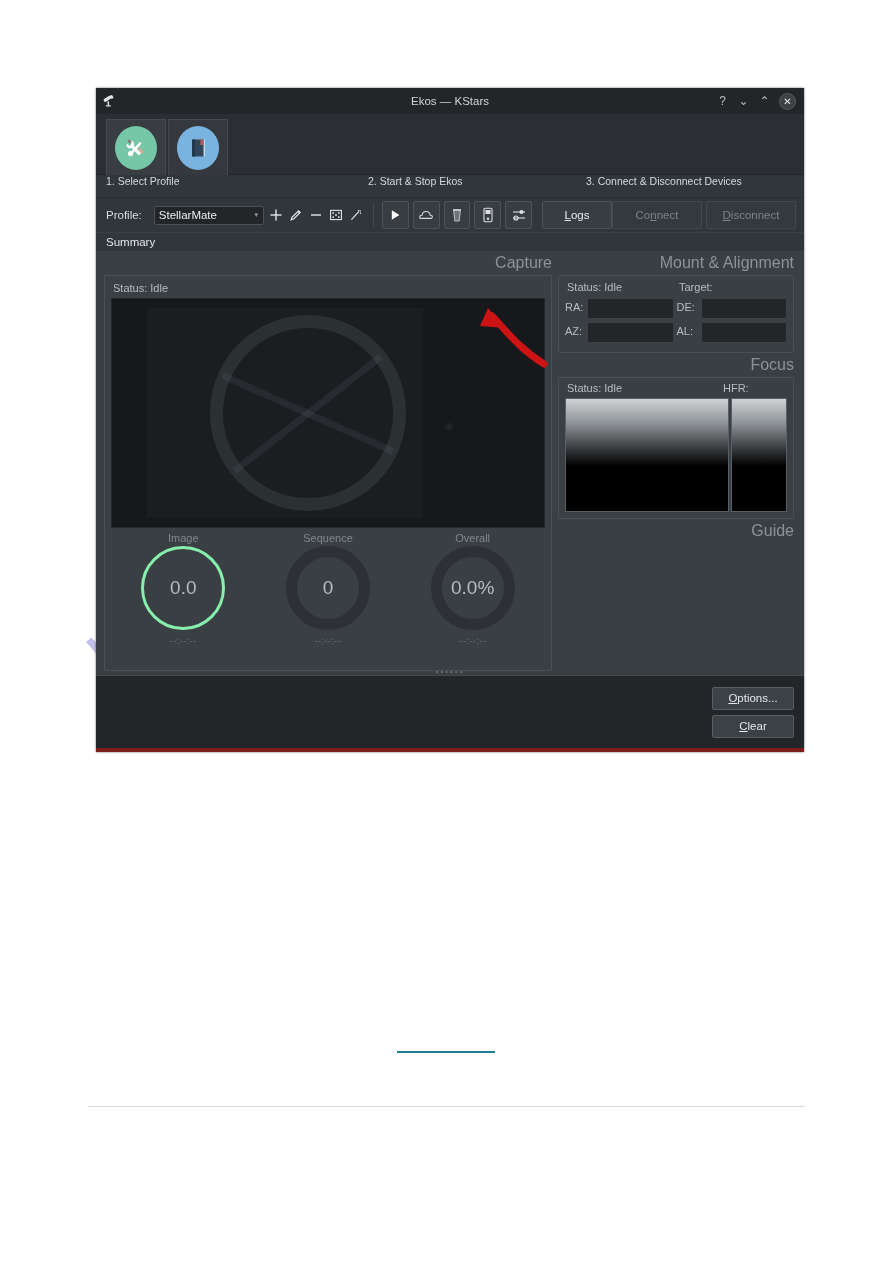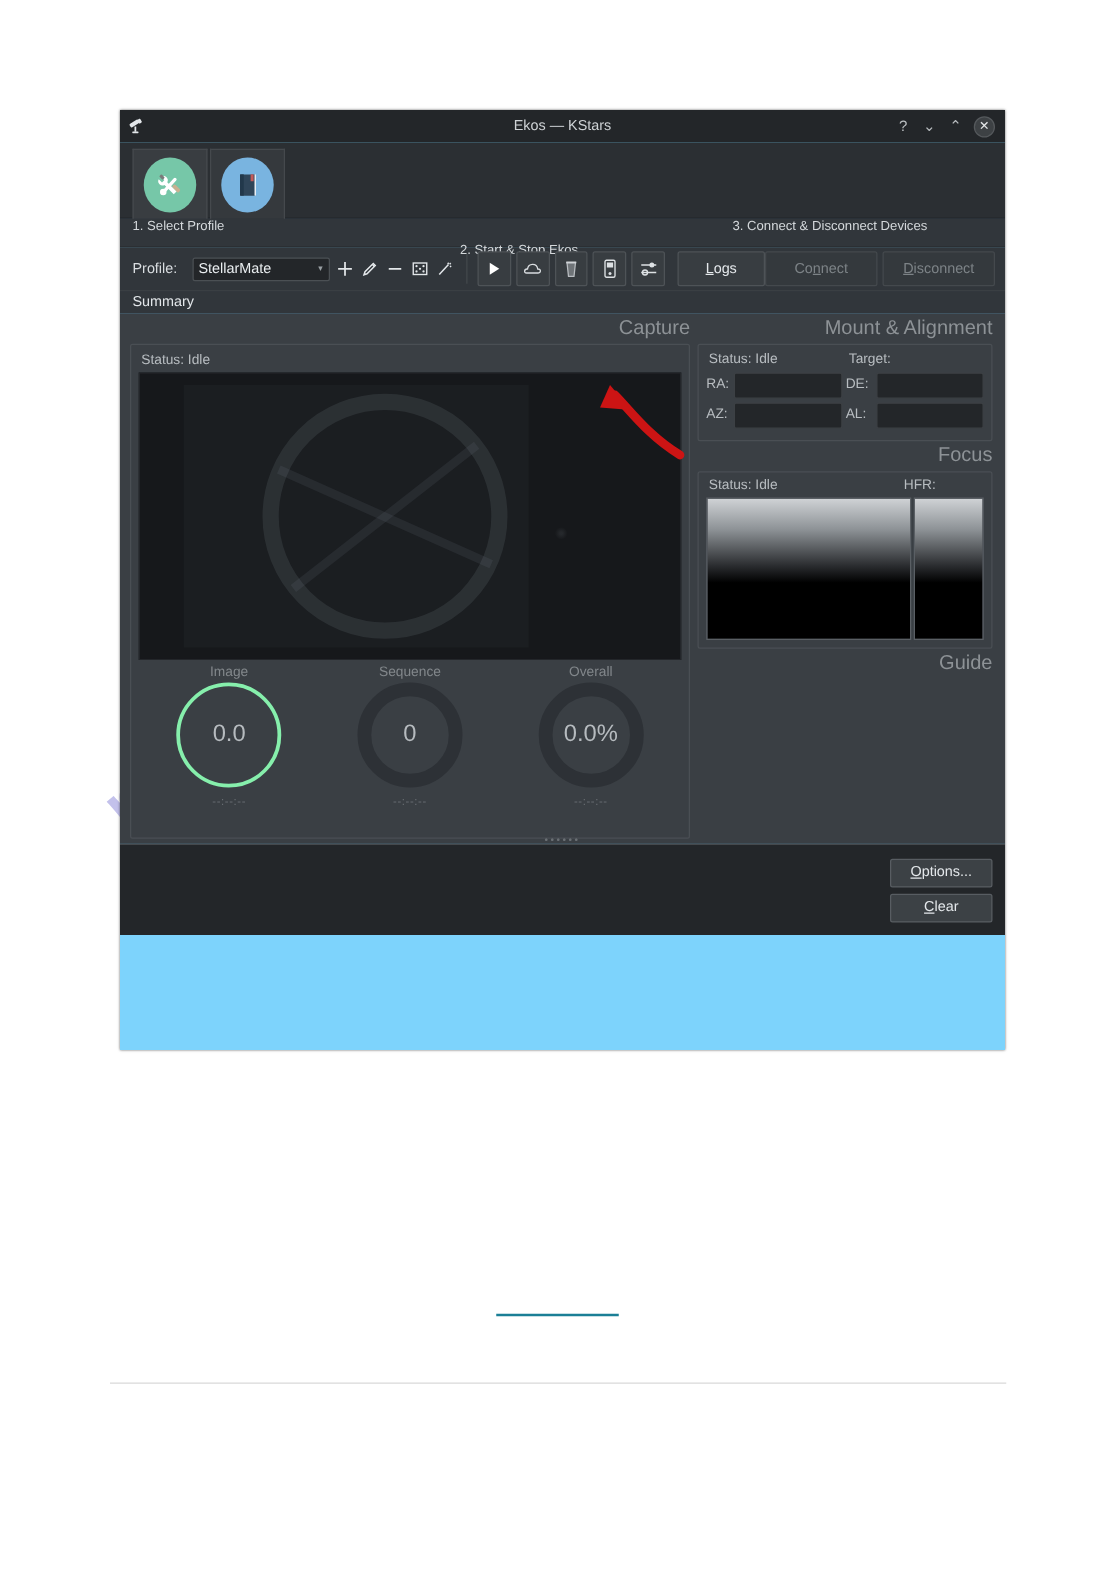--- a/index.html
+++ b/index.html
@@ -56,22 +56,22 @@
     height: 1px;
     background: #d9d9d9;
   }
 
   
   #window {
     position: absolute;
     left: 96px;
     top: 88px;
     width: 708px;
-    height: 752px;
-    background: #7dd3fc;
+    height: 664px;
+    background: #7f1d1d;
     box-shadow: 0 0 2px rgba(0,0,0,.6);
     overflow: hidden;
   }
 
   
   .titlebar {
     position: relative;
     height: 26px;
     background: #232629;
     display: flex;
@@ -154,21 +154,21 @@
   
   .steps {
     display: flex;
     height: 22px;
     background: #31363b;
     color: #d4d8db;
     font-size: 10.5px;
     border-bottom: 1px solid #2a2e32;
   }
   .steps .s1 { width: 272px; padding-left: 10px; box-sizing: border-box;}
-  .steps .s2 { width: 218px; margin-top: 19px; }
+  .steps .s2 { width: 218px; }
   .steps .s3 { flex: 1; }
 
   
   .toolbar {
     display: flex;
     align-items: center;
     height: 34px;
     background: #31363b;
     padding-left: 10px;
     box-sizing: border-box;

